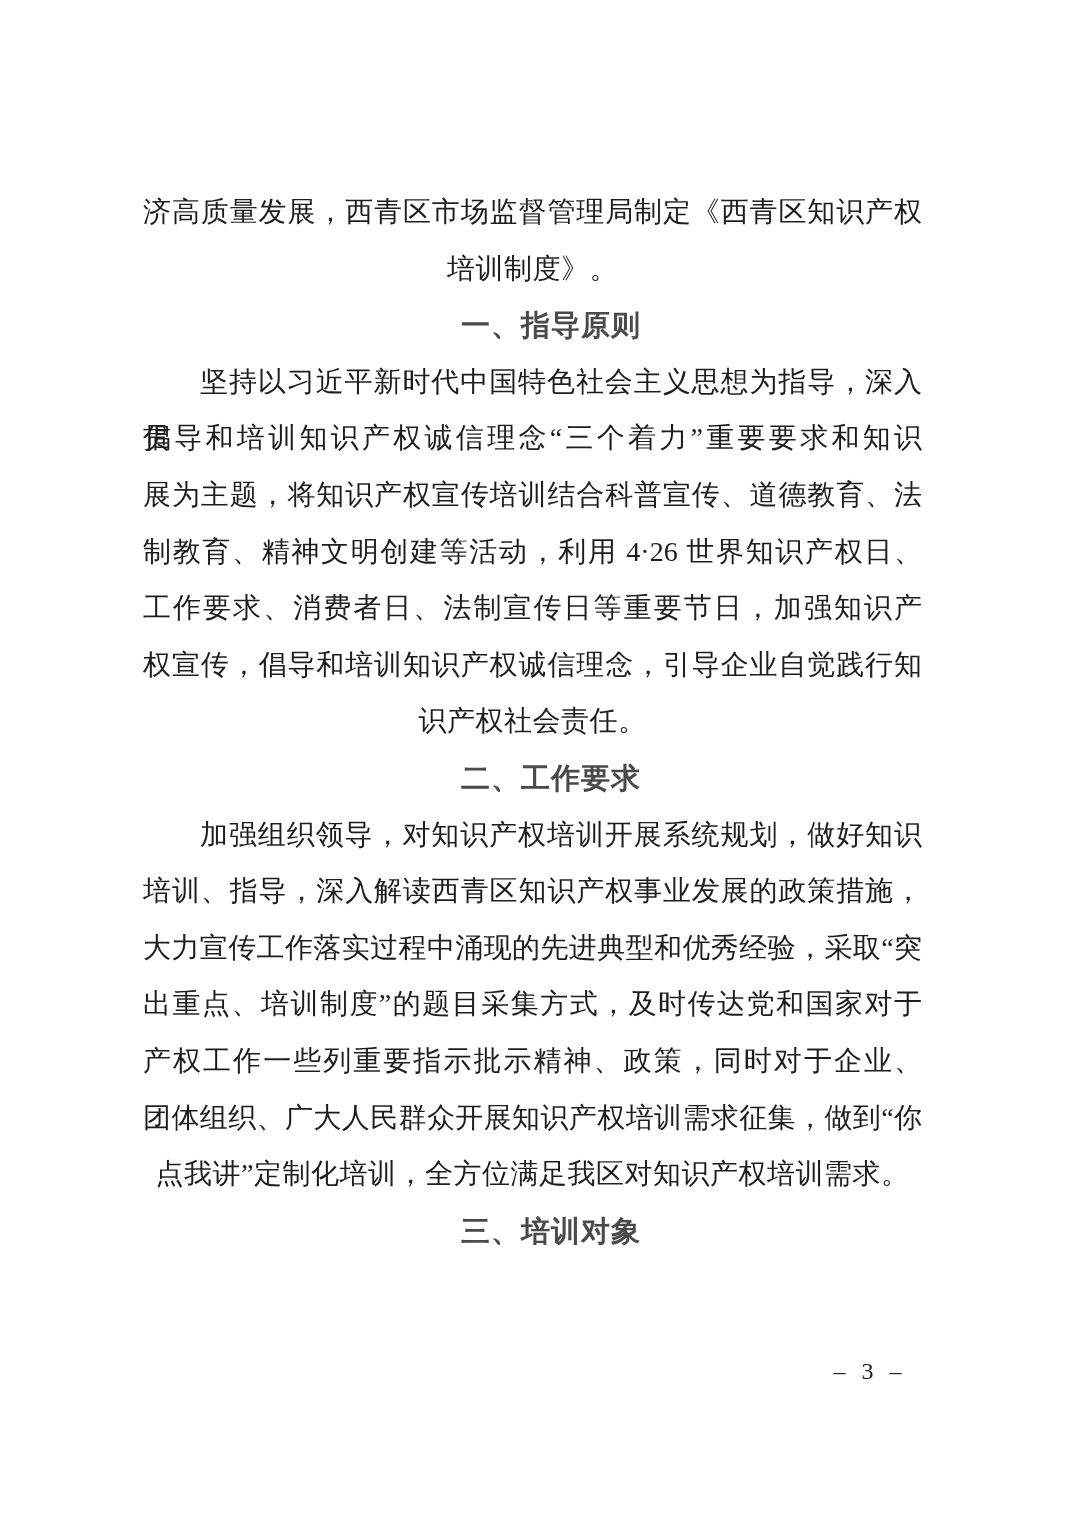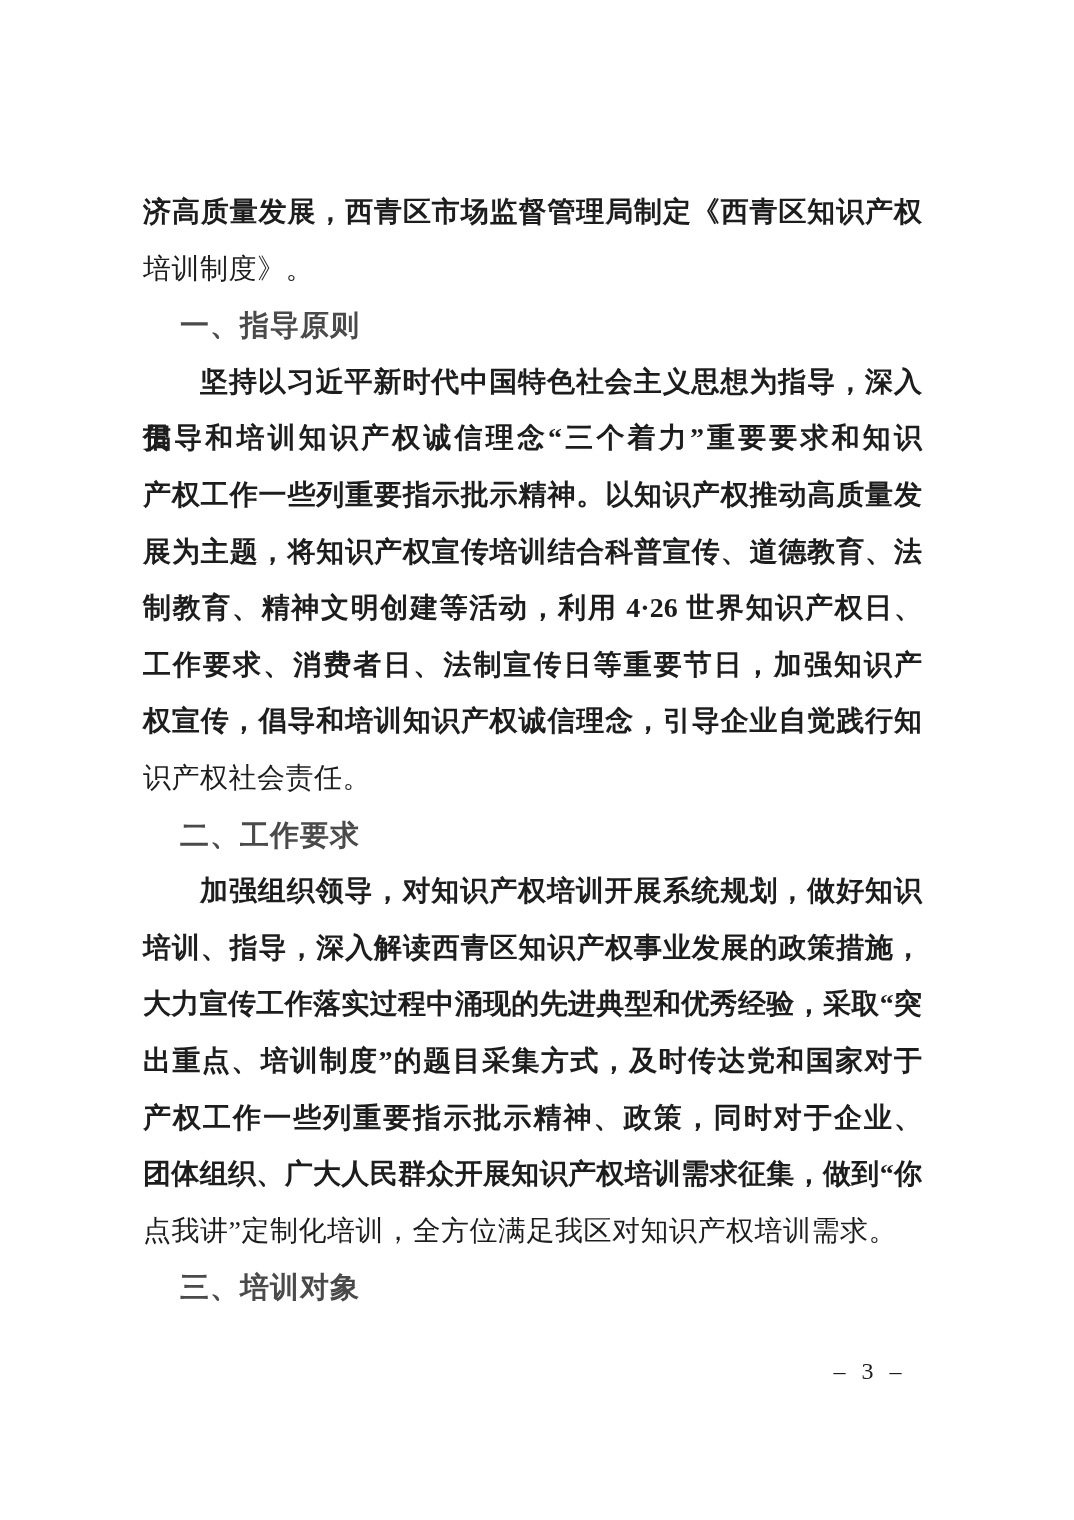--- a/index.html
+++ b/index.html
@@ -21,29 +21,28 @@
     left: 143px;
     top: 184px;
     width: 779px;
   }
   .line {
     font-size: 28px;
     line-height: 56.6px;
     height: 56.6px;
     letter-spacing: 0.5px;
     color: #1d1d1d;
-    text-align: left;
+    text-align: center;
     overflow: visible;
   }
   
   .justify {
     text-align: justify;
     text-align-last: justify;
     letter-spacing: 0;
-    font-weight: bold;
   }
   
   .indent {
     text-indent: 57px;
   }
   
   .heading {
     font-family: Liberation Sans, sans-serif;
     font-weight: 700;
     color: #4a4a4a;
@@ -66,21 +65,20 @@
 </head>
 <body>
 
 <div class="page">
   <div class="text-block">
     <div class="line justify">济高质量发展，西青区市场监督管理局制定《西青区知识产权</div>
     <div class="line">培训制度》。</div>
     <div class="line heading">一、指导原则</div>
     <div class="line justify indent">坚持以习近平新时代中国特色社会主义思想为指导，深入贯</div>
     <div class="line justify">倡导和培训知识产权诚信理念“三个着力”重要要求和知识</div>
-    <div class="line justify">产权工作一些列重要指示批示精神。以知识产权推动高质量发</div>
     <div class="line justify">展为主题，将知识产权宣传培训结合科普宣传、道德教育、法</div>
     <div class="line justify">制教育、精神文明创建等活动，利用 4·26 世界知识产权日、</div>
     <div class="line justify">工作要求、消费者日、法制宣传日等重要节日，加强知识产</div>
     <div class="line justify">权宣传，倡导和培训知识产权诚信理念，引导企业自觉践行知</div>
     <div class="line">识产权社会责任。</div>
     <div class="line heading">二、工作要求</div>
     <div class="line justify indent">加强组织领导，对知识产权培训开展系统规划，做好知识</div>
     <div class="line justify">培训、指导，深入解读西青区知识产权事业发展的政策措施，</div>
     <div class="line justify">大力宣传工作落实过程中涌现的先进典型和优秀经验，采取“突</div>
     <div class="line justify">出重点、培训制度”的题目采集方式，及时传达党和国家对于</div>

